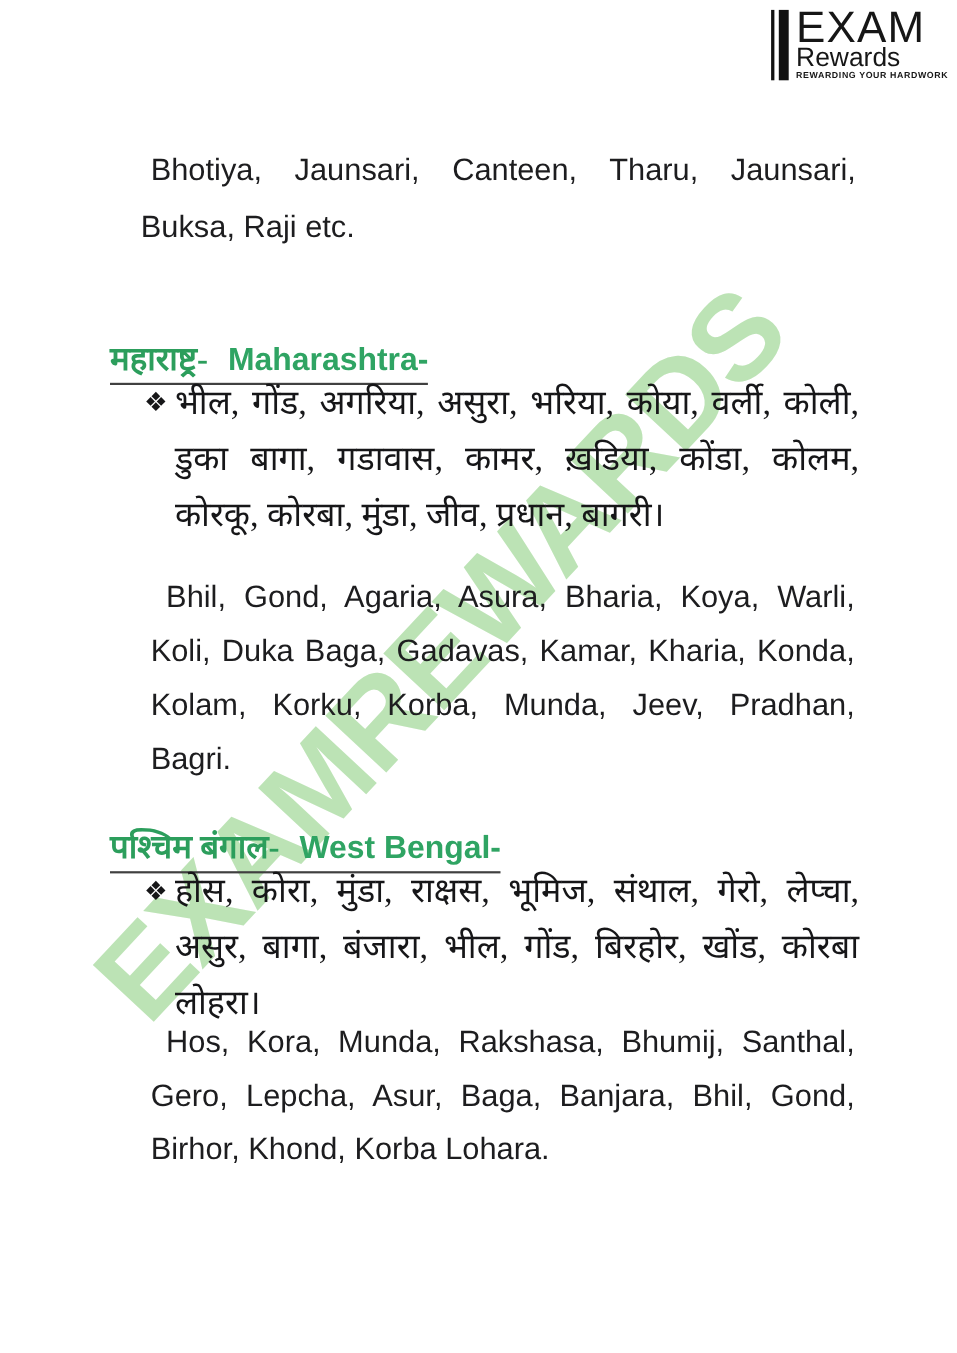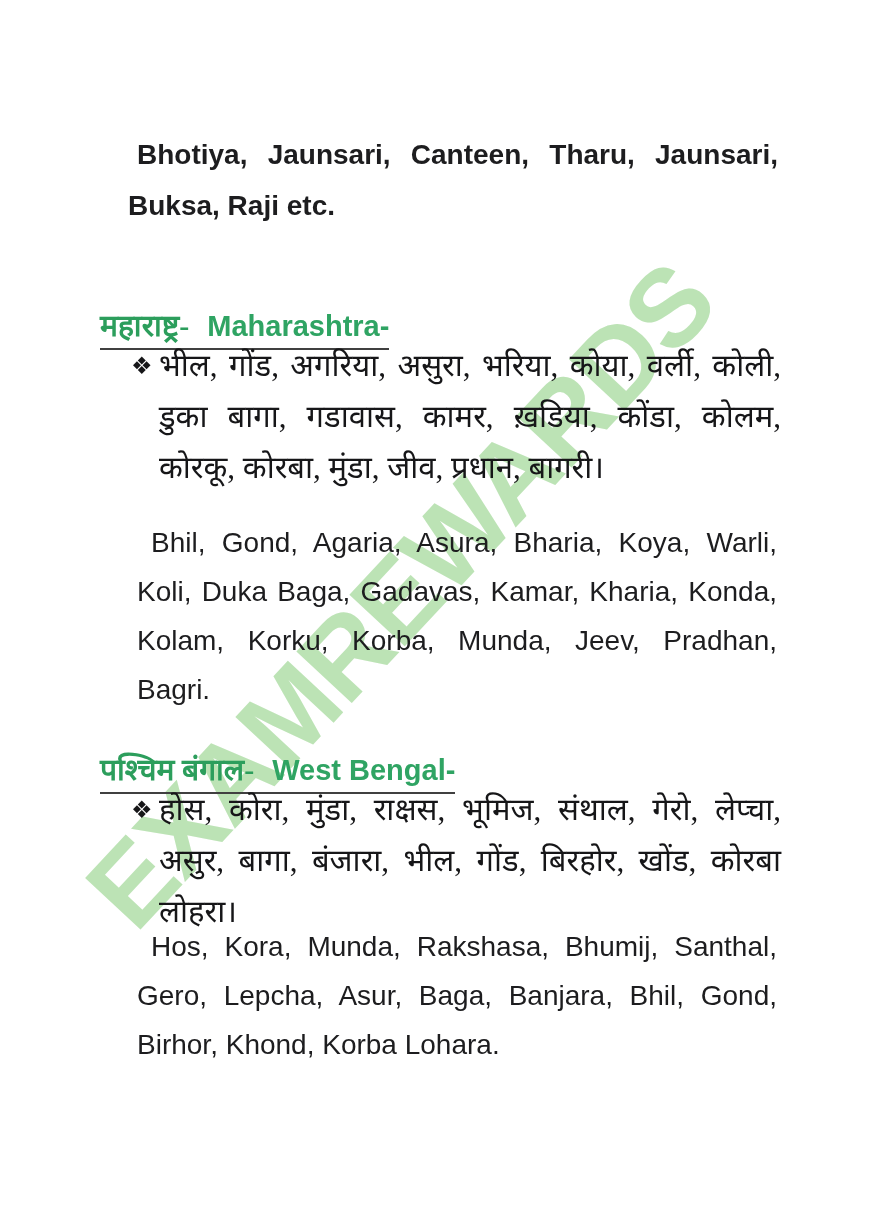--- a/index.html
+++ b/index.html
@@ -45,21 +45,21 @@
     font-size:8px; font-weight:700; letter-spacing:0.55px;
     color:#161616; white-space:nowrap; margin-top:1px;
   }
 
   
   .block { position:absolute; z-index:1; }
 
   .intro {
     top:101px; left:128px; width:650px;
     font-size:28px; line-height:51px;
-    text-align:justify; text-indent:9px;font-weight:bold;
+    text-align:justify; text-indent:9px;
   }
 
   .sec-heading { left:100px; font-size:29px; white-space:nowrap; }
   .sec-heading .u-wrap {
     display:inline-block;
     padding-bottom:3px;
     border-bottom:2px solid #404040;
   }
   .h-hindi { font-family:"Liberation Serif", serif; font-size:30px; color:#2c9e5c; }
   .h-eng   { margin-left:10px; color:#2fa463; }
@@ -94,20 +94,25 @@
 </head>
 <body>
 
 <div class="watermark">EXAMREWARDS</div>
 
 <div class="logo">
   <div class="logo-bars">
     <span class="bar-thin"></span>
     <span class="bar-thick"></span>
   </div>
+  <div class="logo-text">
+    <div class="logo-title">EXAM</div>
+    <div class="logo-subtitle">Rewards</div>
+    <div class="logo-tagline">REWARDING YOUR HARDWORK</div>
+  </div>
 </div>
 
 <p class="block intro">Bhotiya, Jaunsari, Canteen, Tharu, Jaunsari, Buksa, Raji etc.</p>
 
 <h2 class="block sec-heading heading-1">
   <span class="u-wrap">
     <span class="h-hindi">महाराष्ट्र-</span>
     <span class="h-eng">Maharashtra-</span>
   </span>
 </h2>

